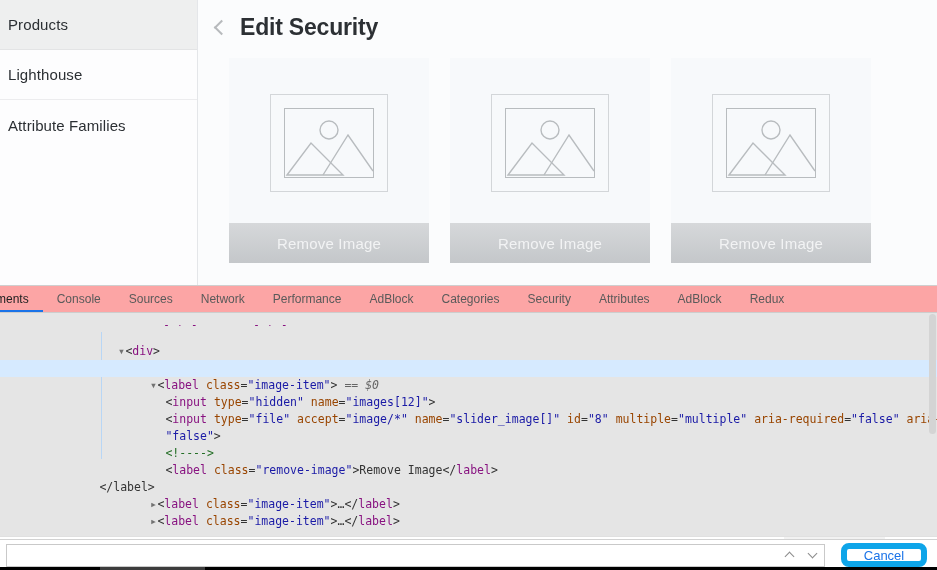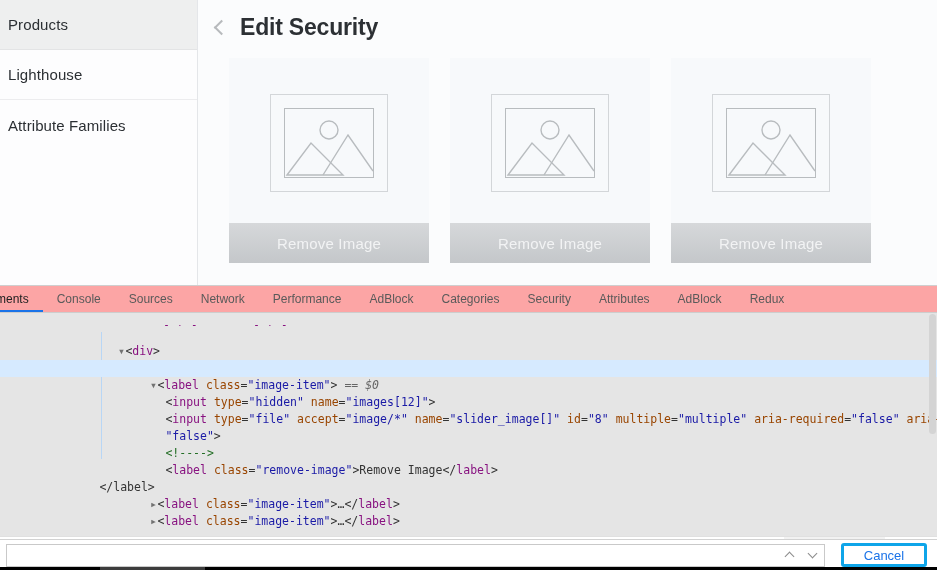--- a/index.html
+++ b/index.html
@@ -280,22 +280,22 @@
   .nav-btn .ar-dn {
     width: 7px; height: 7px;
     border-right: 1.6px solid #8b8b8b;
     border-bottom: 1.6px solid #8b8b8b;
     transform: rotate(45deg);
     margin-bottom: 3px;
   }
   .cancel-btn {
     margin-left: 16px; margin-right: 4px;
     width: 86px; height: 24px;
-    border: 3px solid #0ea5e9;
-    border-radius: 3px;
+    border: 6px solid #0ea5e9;
+    border-radius: 8px;
     background: #fff;
     color: #1a73e8;
     font-size: 13px;
     display: flex; align-items: center; justify-content: center;
     cursor: pointer;
   }
   .bottom-strip {
     position: absolute; left: 0; bottom: 0;
     width: 937px; height: 3px;
     background: #000;

